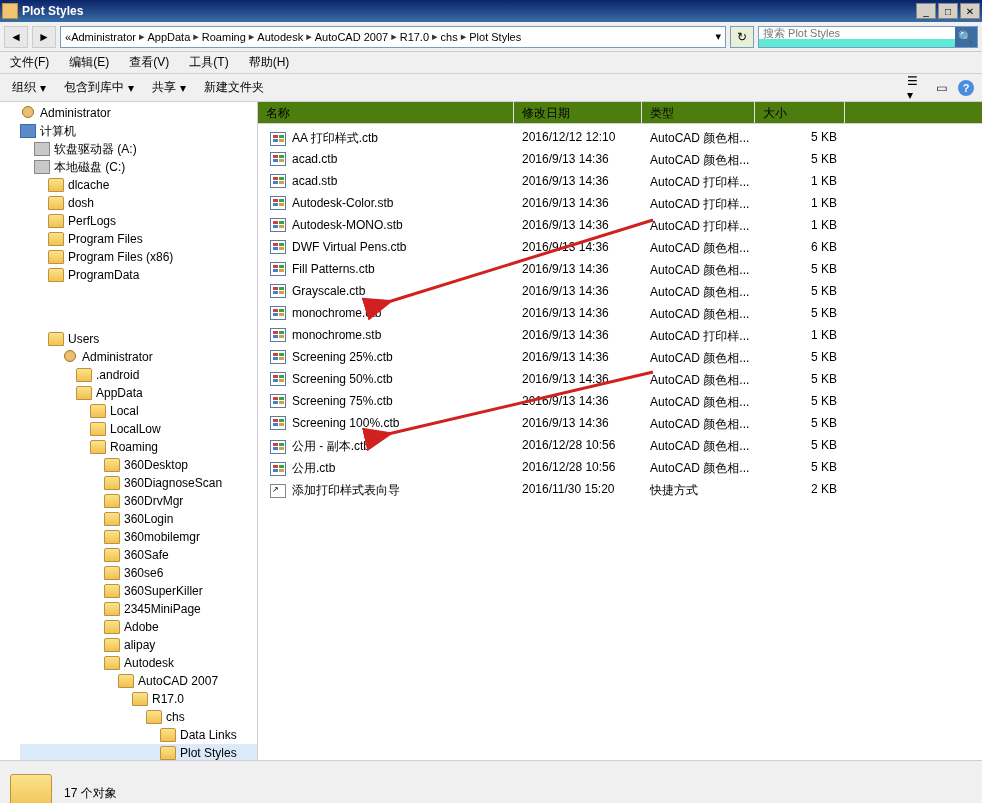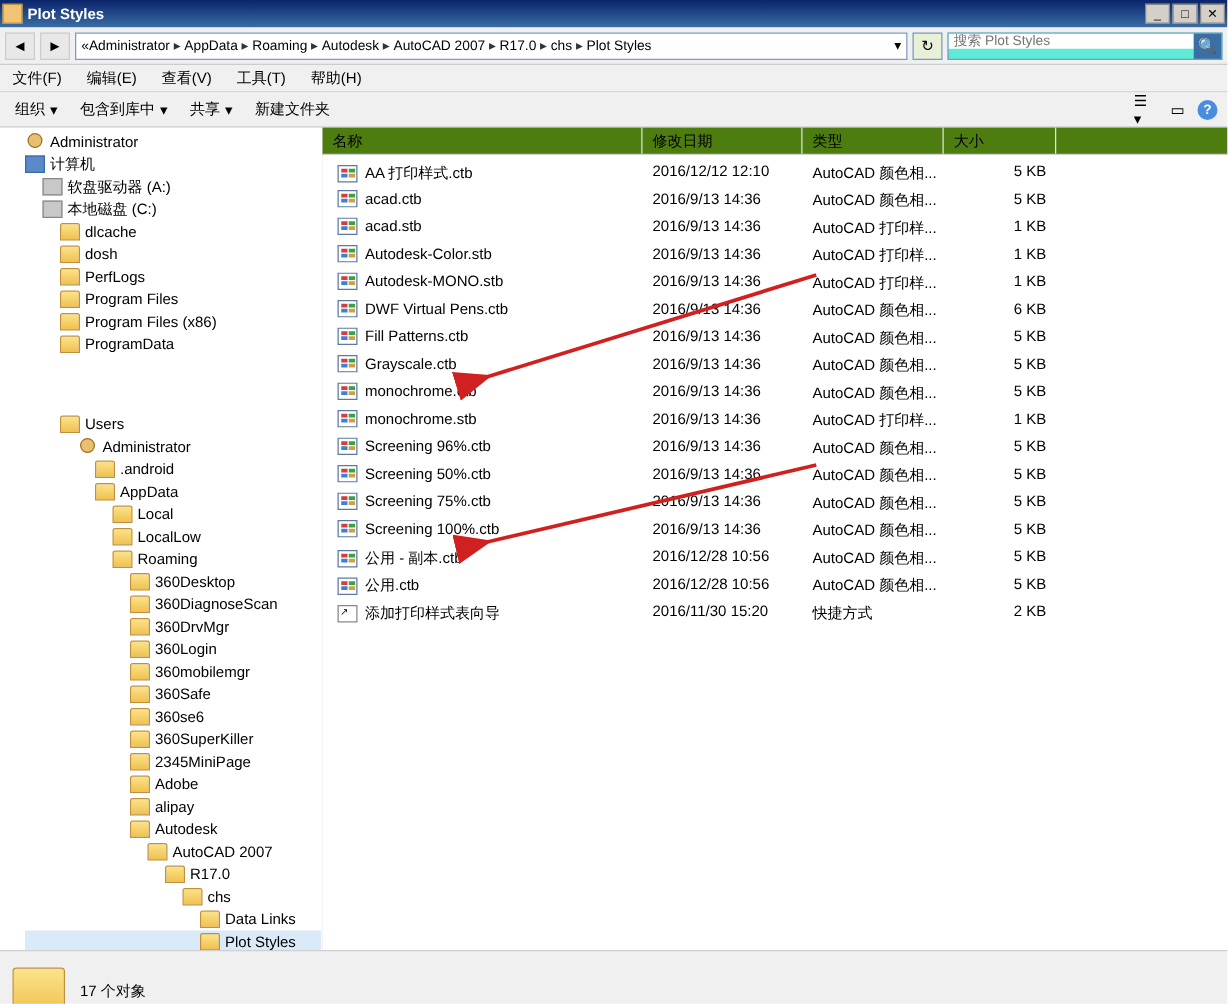--- a/index.html
+++ b/index.html
@@ -362,21 +362,21 @@
             <div class="file-ico"></div>
             <span>monochrome.stb</span>
           </div>
           <div class="cell-date">2016/9/13 14:36</div>
           <div class="cell-type">AutoCAD 打印样...</div>
           <div class="cell-size">1 KB</div>
         </div>
         <div class="file-row">
           <div class="cell-name">
             <div class="file-ico"></div>
-            <span>Screening 96%.ctb</span>
+            <span>Screening 25%.ctb</span>
           </div>
           <div class="cell-date">2016/9/13 14:36</div>
           <div class="cell-type">AutoCAD 颜色相...</div>
           <div class="cell-size">5 KB</div>
         </div>
         <div class="file-row">
           <div class="cell-name">
             <div class="file-ico"></div>
             <span>Screening 50%.ctb</span>
           </div>

